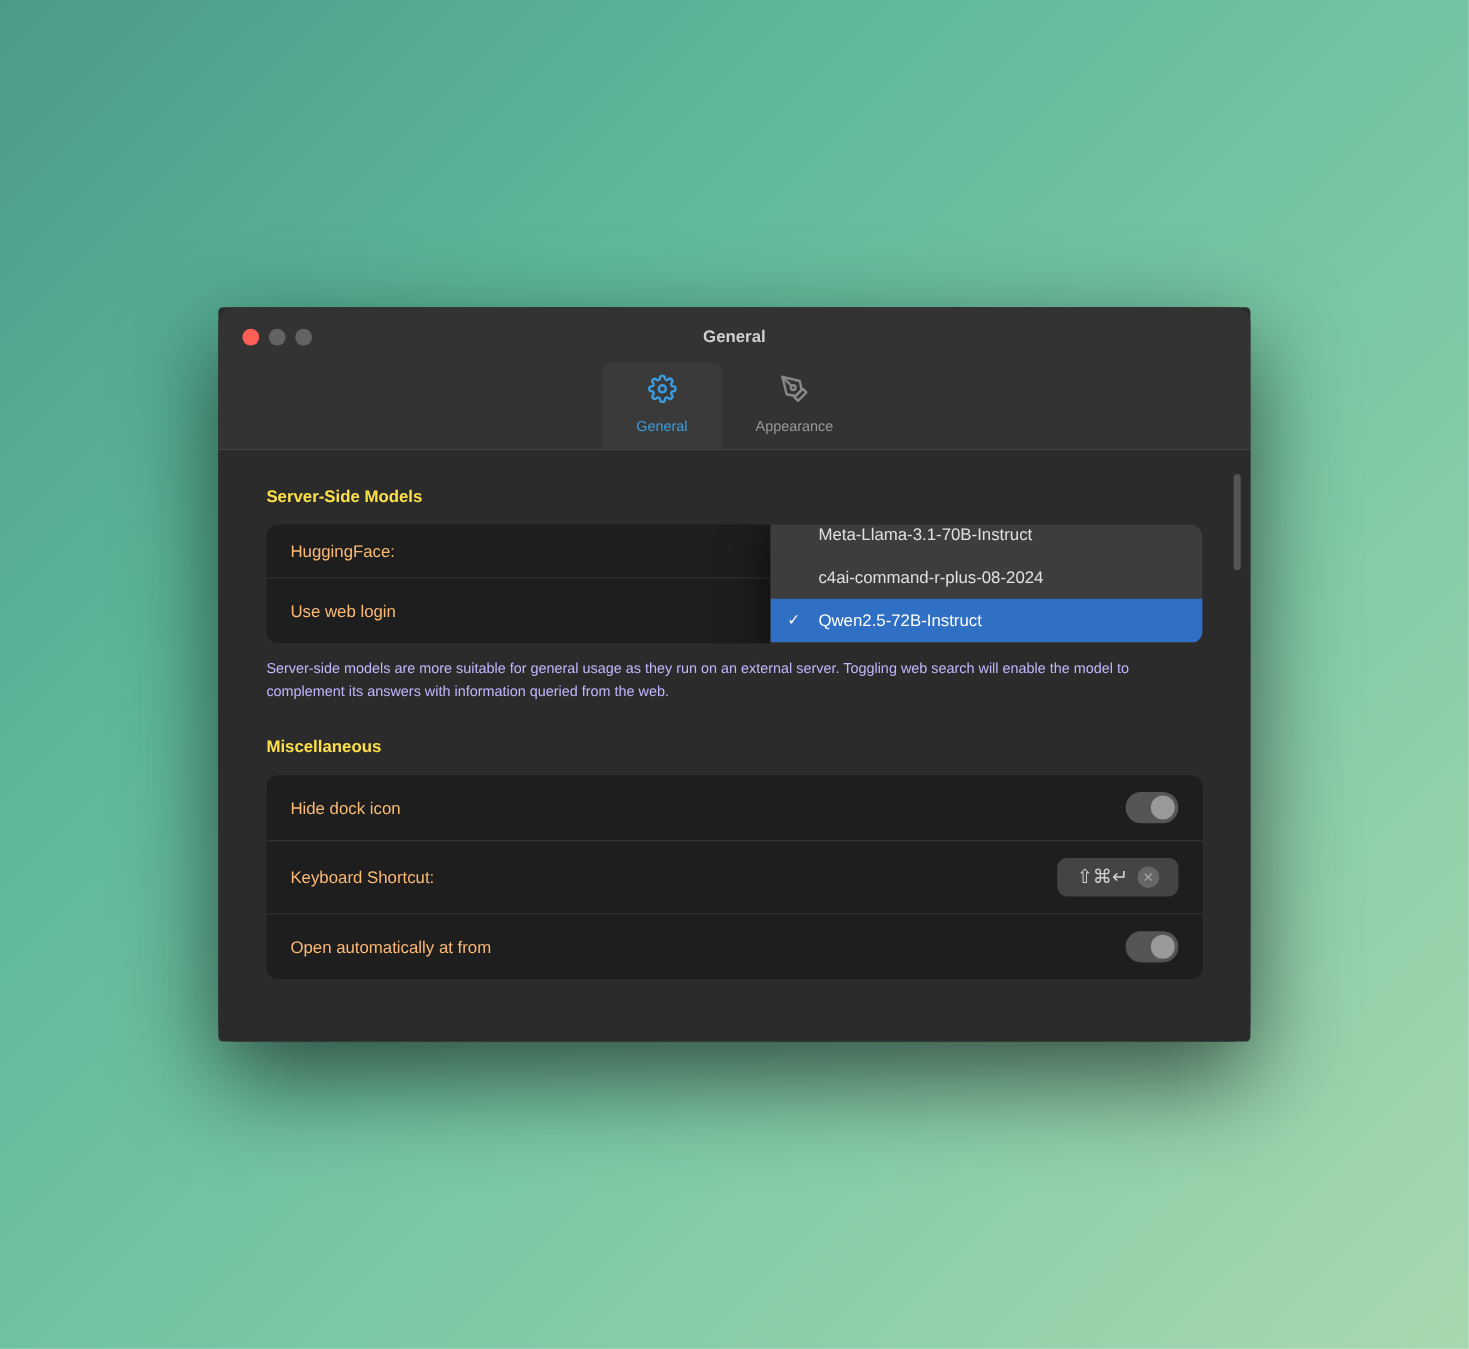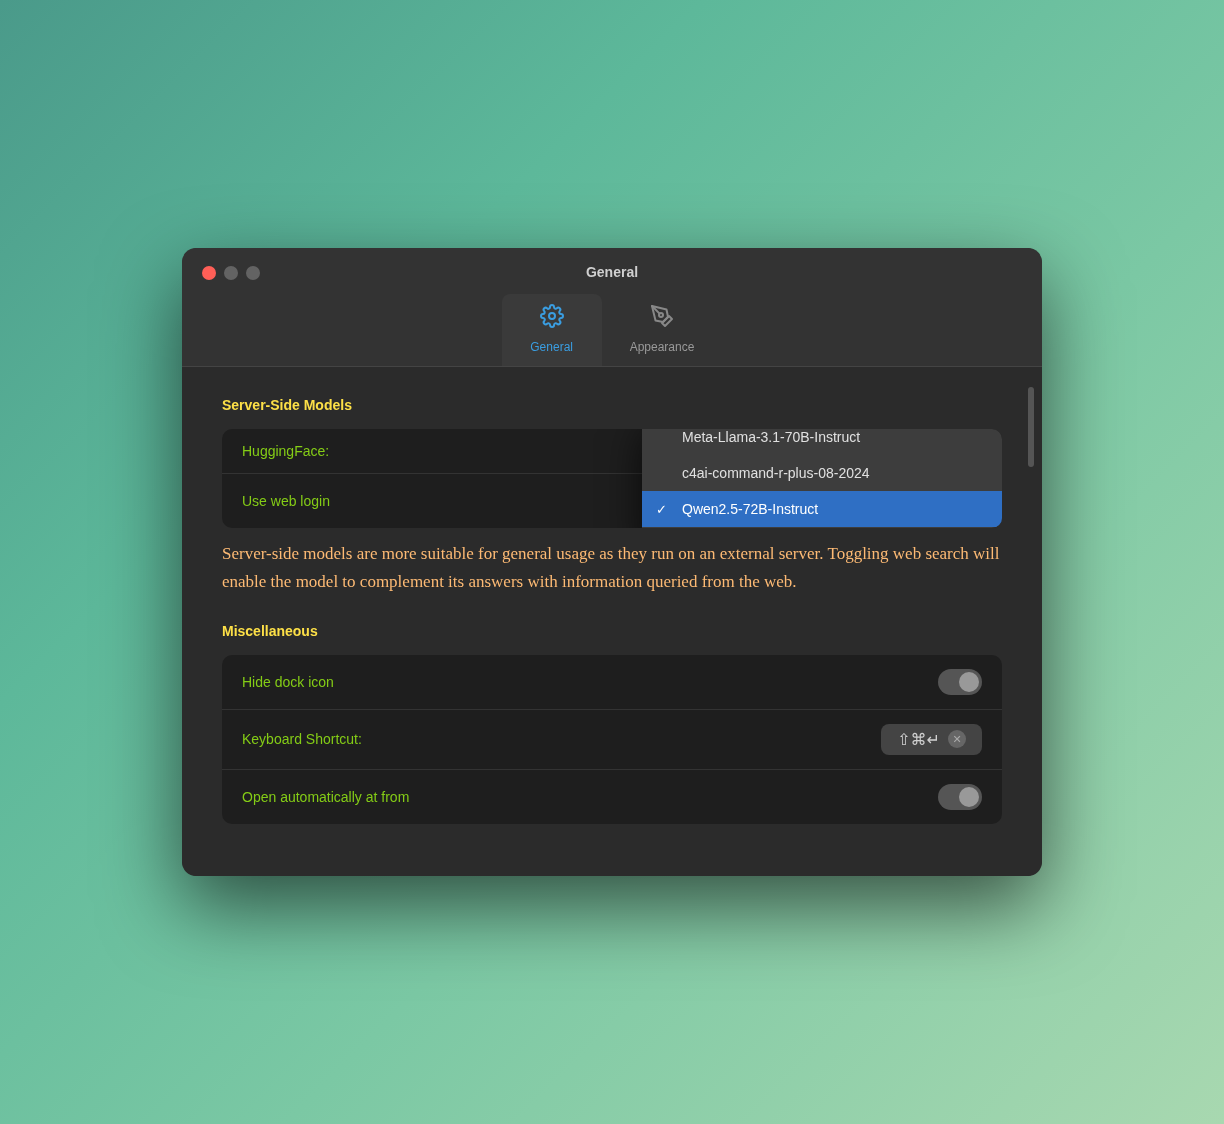--- a/index.html
+++ b/index.html
@@ -10,21 +10,21 @@
       background: linear-gradient(135deg, #4a9a8a 0%, #5db89a 30%, #7bc8a4 60%, #a8d8b0 100%);
       display: flex;
       align-items: center;
       justify-content: center;
       font-family: -apple-system, BlinkMacSystemFont, 'SF Pro Text', 'Helvetica Neue', sans-serif;
     }
 
     .window {
       width: 860px;
       background: #2b2b2b;
-      border-radius: 16px;
+      border-radius: 4px;
       box-shadow: 0 30px 80px rgba(0,0,0,0.6);
       overflow: visible;
       position: relative;
     }
 
     .titlebar {
       background: #333333;
       border-radius: 14px 14px 0 0;
       padding: 16px 20px 0;
       display: flex;
@@ -144,31 +144,30 @@
       padding: 14px 20px;
       border-bottom: 1px solid #333;
       position: relative;
     }
 
     .settings-row:last-child {
       border-bottom: none;
     }
 
     .row-label {
-      color: #84cc16;
+      color: #fdba74;
       font-size: 14px;
       flex: 1;
     }
 
     .description-text {
-      color: #fdba74;
-      font-size: 17px;
+      color: #c4b5fd;
+      font-size: 12px;
       line-height: 1.6;
       margin-bottom: 28px;
-      font-family: Liberation Serif, serif;
     }
 
     
     .dropdown-overlay {
       position: absolute;
       top: -10px;
       right: -20px;
       width: 380px;
       background: #3d3d3d;
       border-radius: 10px;

